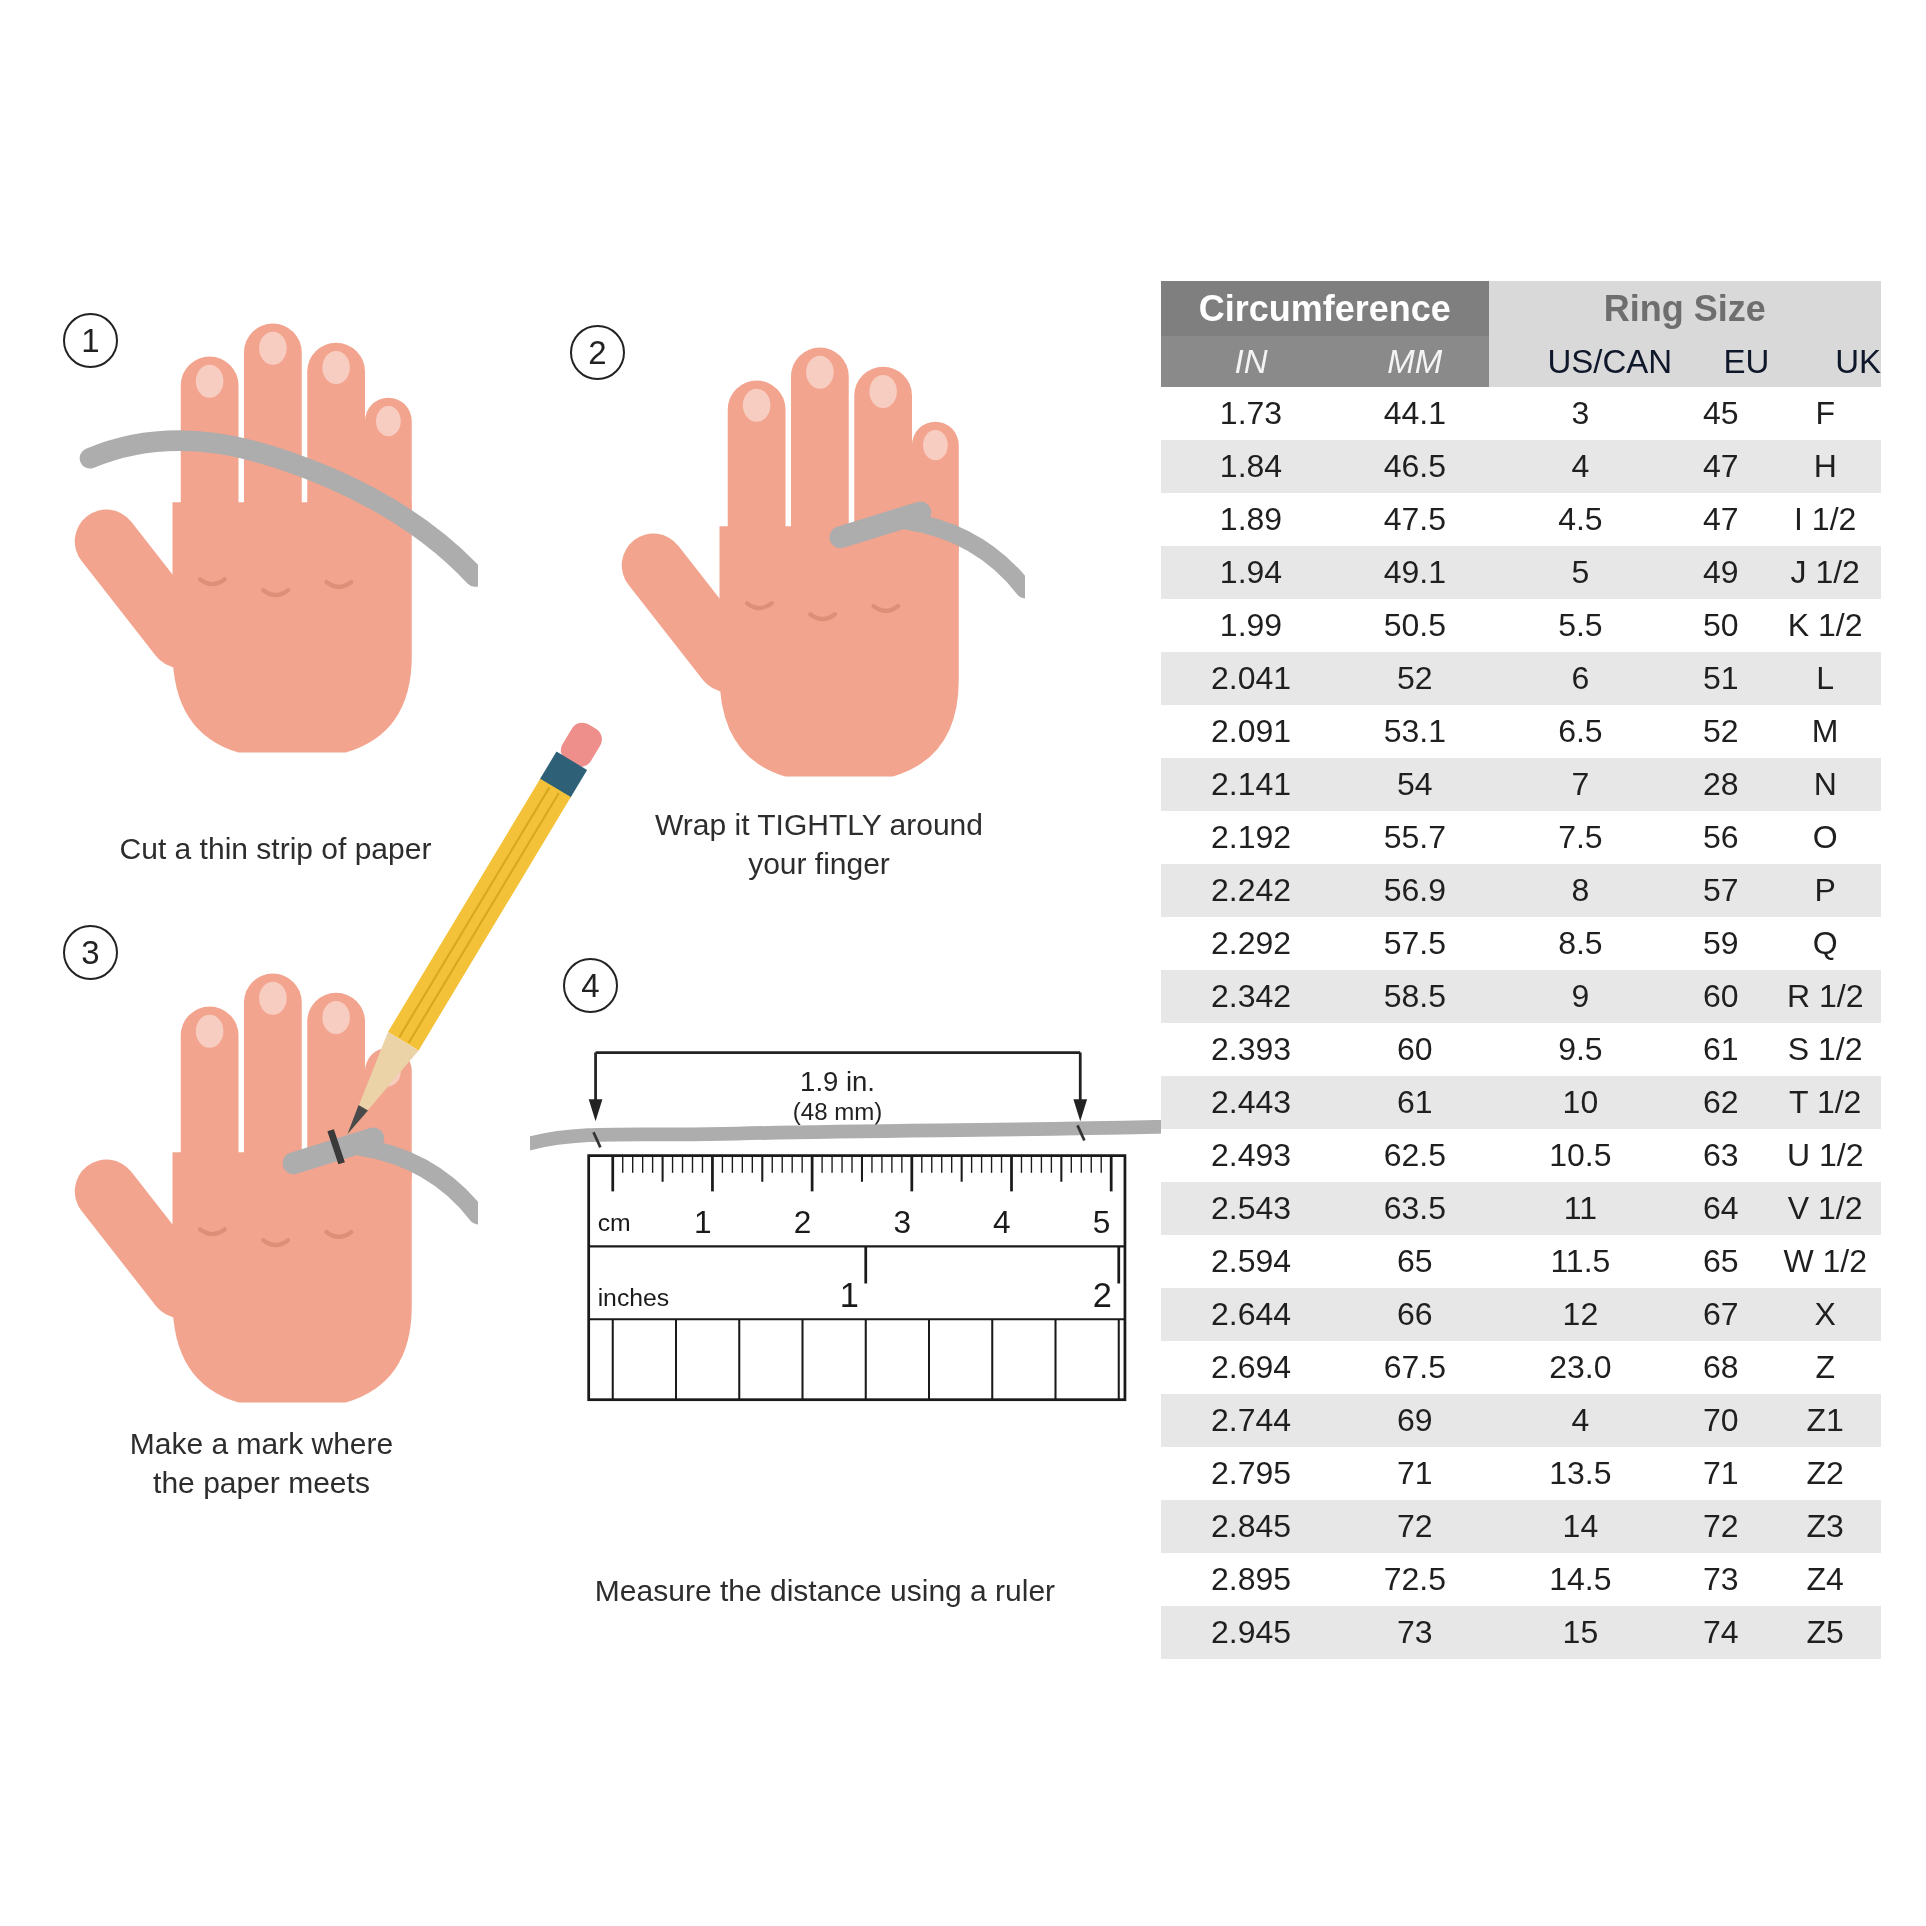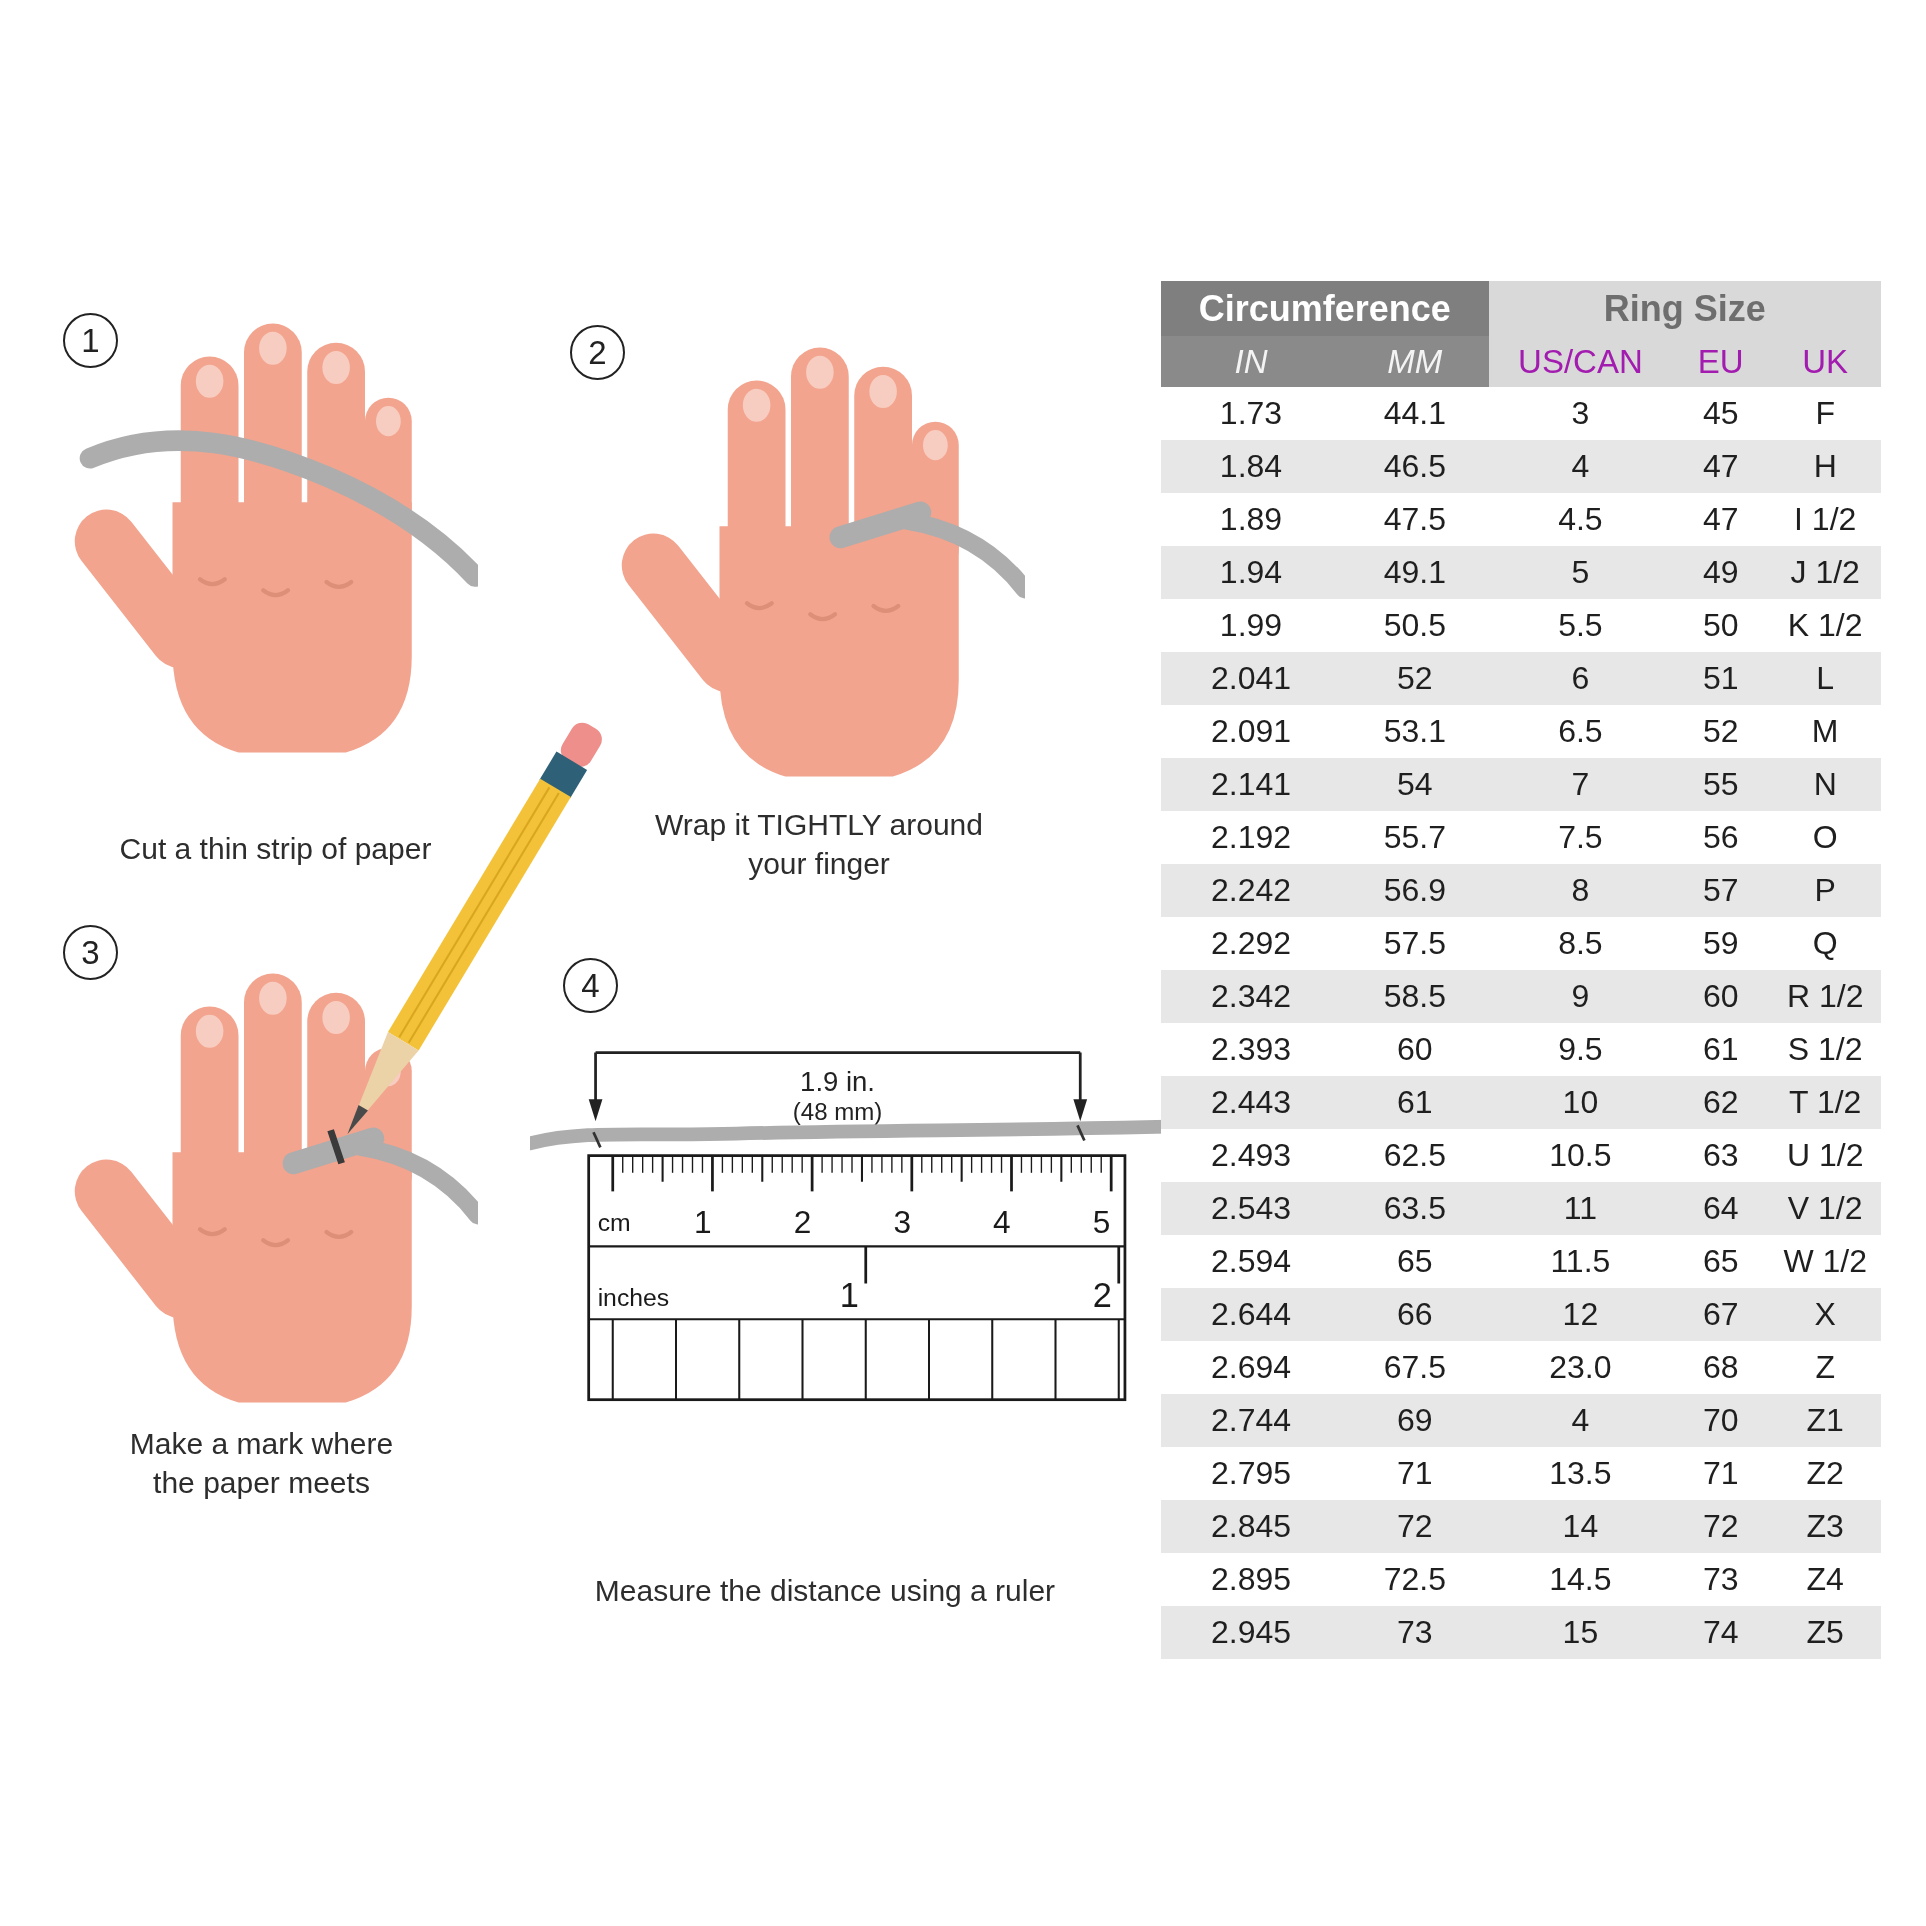--- a/index.html
+++ b/index.html
@@ -23,21 +23,21 @@
   .table-wrap { position:absolute; left:1161px; top:281px; width:720px; z-index:2; }
   table { width:100%; border-collapse:collapse; table-layout:fixed; }
   th, td { text-align:center; vertical-align:middle; overflow:hidden; white-space:nowrap; }
   td { height:53px; font-size:32px; color:#1f1f1f; }
   tbody tr { background:#ffffff; }
   tbody tr.alt { background:var(--row-alt, #e7e7e7); }
   .hdr-dark  { background:var(--header-dark, #7f7f7f); color:#ffffff; font-size:36px; font-weight:bold; height:55px; }
   .hdr-light { background:var(--header-light, #d9d9d9); color:#6e6e6e; font-size:36px; font-weight:bold; height:55px; }
   .sub { height:51px; font-size:33px; font-weight:normal; }
   .sub-dark  { background:#8a8a8a; color:#f4f4f4; font-style:italic; }
-  .sub-light { background:var(--header-light, #d9d9d9); color:#a21caf; }
+  .sub-light { background:var(--header-light, #d9d9d9); color:#0f172a;text-align:right; }
 
   
   .rnum  { font-family:"Liberation Sans", sans-serif; font-size:46px; fill:#1a1a1a; }
   .rnum-in { font-family:"Liberation Sans", sans-serif; font-size:50px; fill:#1a1a1a; }
   .runit { font-family:"Liberation Sans", sans-serif; font-size:36px; fill:#1a1a1a; }
   .rdim  { font-family:"Liberation Sans", sans-serif; font-size:40px; fill:#222; }
   .rdim2 { font-family:"Liberation Sans", sans-serif; font-size:35px; fill:#222; }
 </style>
 </head>
 <body>
@@ -274,21 +274,21 @@
           <td>2.091</td>
           <td>53.1</td>
           <td>6.5</td>
           <td>52</td>
           <td>M</td>
         </tr>
           <tr class="alt">
           <td>2.141</td>
           <td>54</td>
           <td>7</td>
-          <td>55</td>
+          <td>28</td>
           <td>N</td>
         </tr>
           <tr>
           <td>2.192</td>
           <td>55.7</td>
           <td>7.5</td>
           <td>56</td>
           <td>O</td>
         </tr>
           <tr class="alt">

